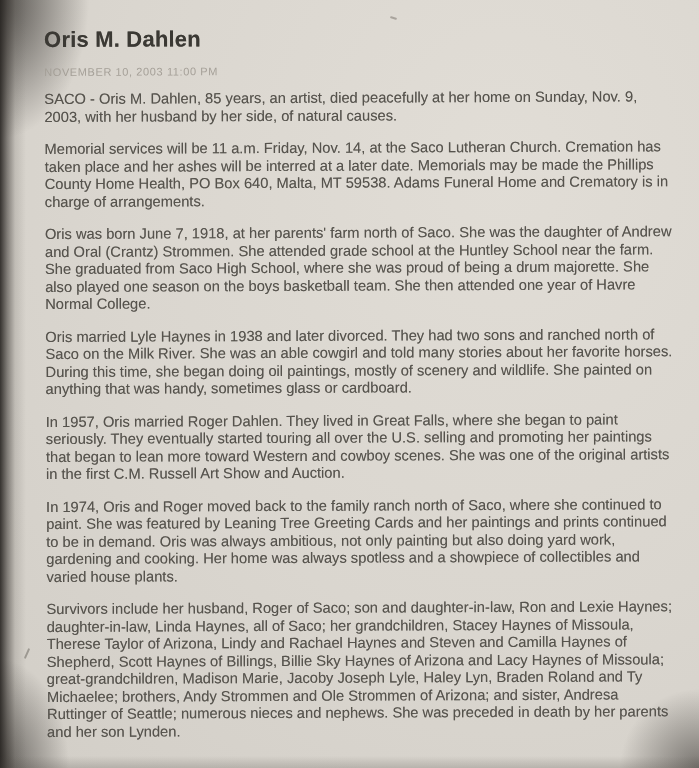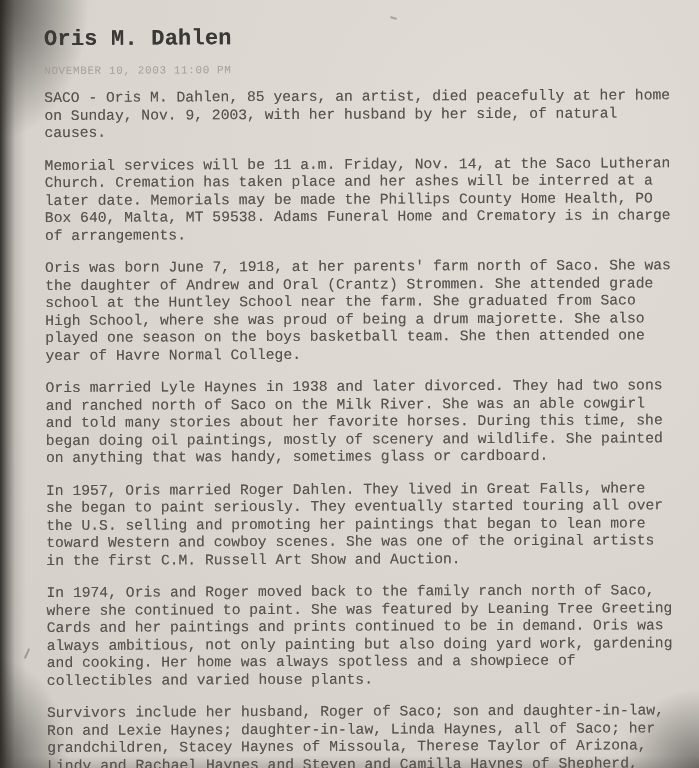--- a/index.html
+++ b/index.html
@@ -6,21 +6,21 @@
     margin: 0;
     padding: 0;
     background: #d9d5ce;
   }
   .photo {
     position: relative;
     width: 699px;
     height: 768px;
     overflow: hidden;
     background: radial-gradient(ellipse at 72% 22%, #e1ddd6 0%, #dad6cf 55%, #d2cec7 100%);
-    font-family: Liberation Mono, monospace;
+    font-family: Liberation Sans, sans-serif;
   }
   
   .edge-left {
     position: absolute;
     left: 0; top: 0;
     width: 26px; height: 100%;
     background: linear-gradient(to right,
       rgba(40, 37, 34, 0.92) 0%,
       rgba(58, 54, 50, 0.55) 28%,
       rgba(88, 84, 78, 0.18) 58%,

